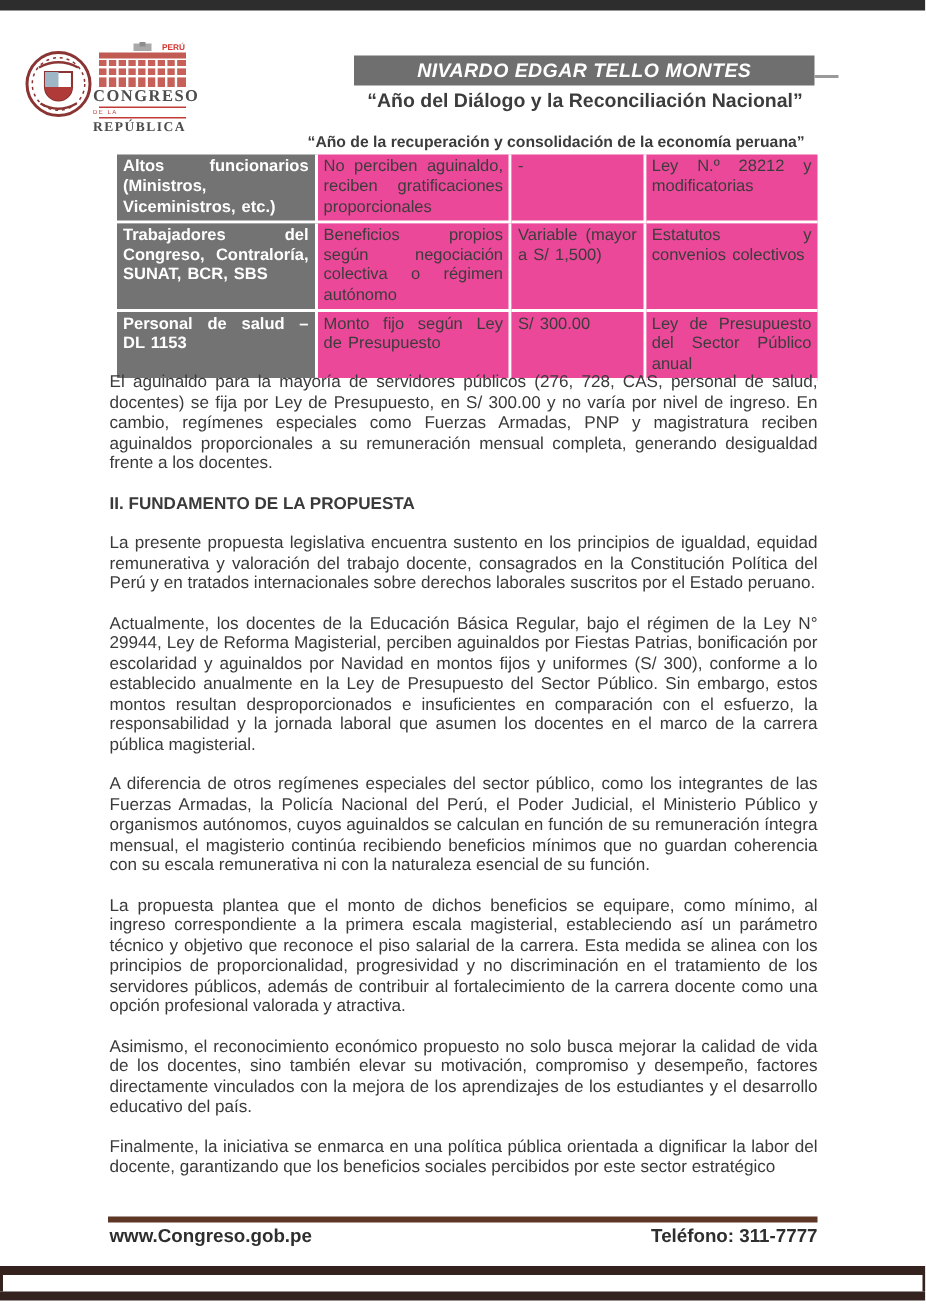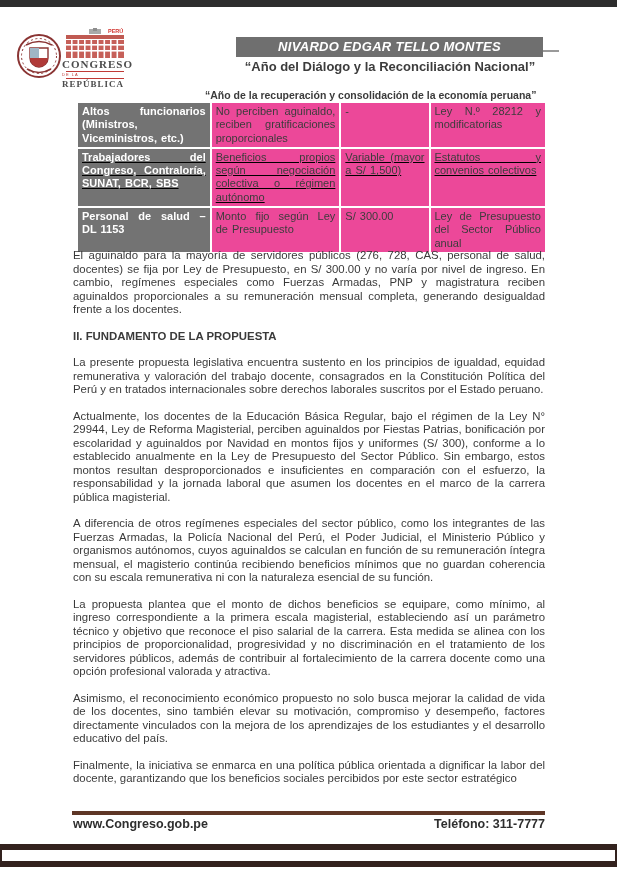--- a/index.html
+++ b/index.html
@@ -38,21 +38,21 @@
     font-size:11px;line-height:13.3px;table-layout:fixed;
   }
   .doc-table td{
     vertical-align:top;padding:2px 4px;text-align:justify;
     border-right:2px solid #ffffff;border-bottom:2px solid #ffffff;word-spacing:1px;
   }
   .doc-table td:last-child{border-right:none;}
   .doc-table .cat{background:#737373;color:#ffffff;font-weight:bold;}
   .doc-table .val{background:#ec4899;color:#3c3c3c;}
   .col-cat{width:132px;} .col-ben{width:128px;} .col-amt{width:88px;} .col-leg{width:113px;}
-  .row-1{height:43px;} .row-2{height:57px;text-decoration:underline;} .row-3{height:44px;}
+  .row-1{height:43px;} .row-2{height:57px;} .row-3{height:44px;}
 
   
   .content{position:absolute;left:73px;top:249px;width:472px;color:#3a3a3a;
     font-size:11.4px;line-height:13.5px;text-align:justify;}
   .content p{margin:0 0 13px 0;}
   .section-heading{font-weight:bold;margin:0 0 13px 0;text-align:left;color:#3a3a3a;}
 
   
   .footer-line{position:absolute;left:72px;top:811px;width:473px;height:4px;background:#5e3626;}
   .footer-row{position:absolute;left:73px;top:817px;width:472px;display:flex;

